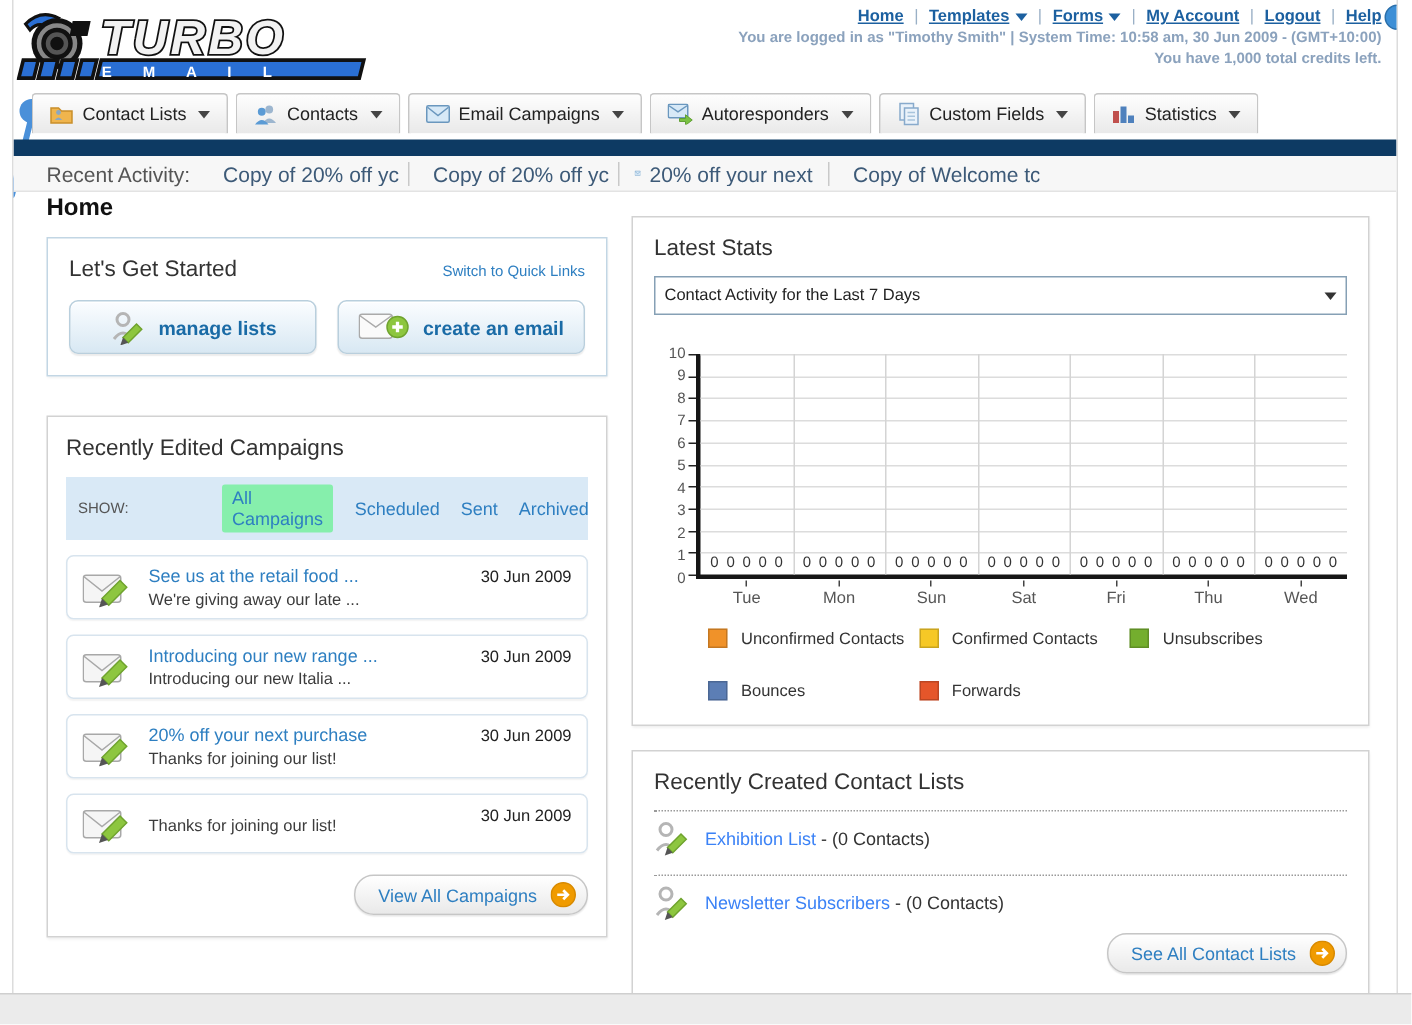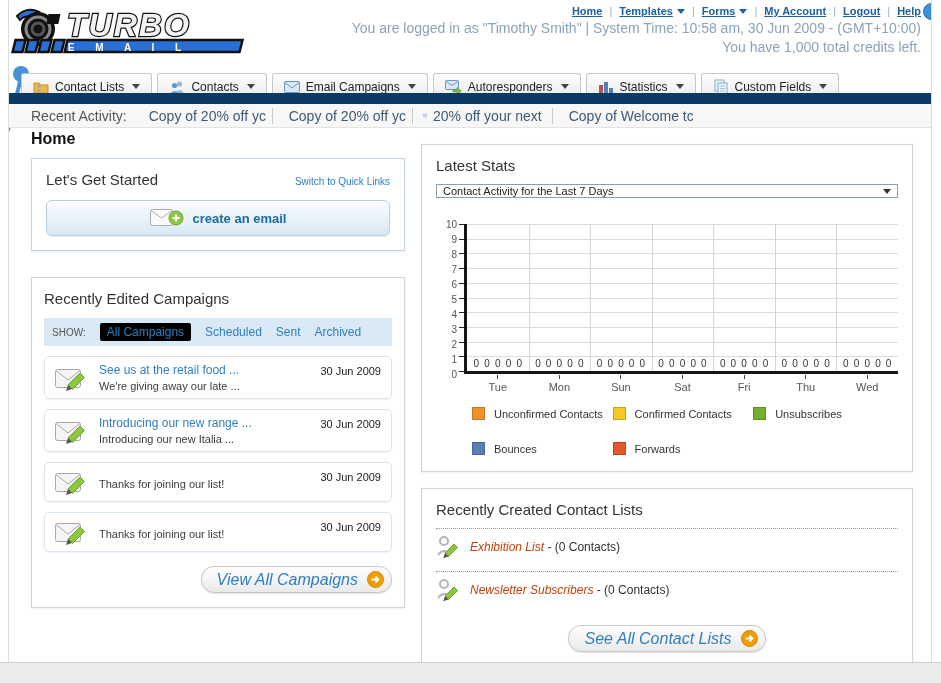--- a/index.html
+++ b/index.html
@@ -9,28 +9,28 @@
   #frame { position:absolute; left:8px; top:0; width:924px; height:662px; background:#fff; border-left:1px solid #dcdcdc; border-right:1px solid #dcdcdc; overflow:hidden; }
 
   
   #header { position:absolute; left:0; top:0; width:100%; height:64px; }
   #logo { position:absolute; left:2px; top:2px; cursor:pointer; }
   #header-right { position:absolute; right:10px; top:5px; text-align:right; }
   .nav-links { font-size:11px; display:flex; gap:7px; justify-content:flex-end; align-items:center; color:#9ab0c6; }
   .nav-links a { color:#1c60a0; text-decoration:underline; font-weight:bold; cursor:pointer; display:inline-flex; align-items:center; gap:4px; }
   .sep { color:#9ab0c6; font-weight:normal; }
   .caret-blue { width:0; height:0; border-left:4px solid transparent; border-right:4px solid transparent; border-top:5px solid #1c60a0; display:inline-block; }
-  .login-line, .credits-line { font-size:14px; color:#8ba2bd; margin-top:3px; }
+  .login-line, .credits-line { font-size:10px; color:#8ba2bd; margin-top:3px;font-weight:bold; }
   #help-bubble { position:absolute; right:-9px; top:3px; width:17px; height:17px; border-radius:50%; background:#3d8fd6; border:1px solid #2a6faa; }
 
   
   #pin { position:absolute; left:-4px; top:56px; }
 
   
-  #tabbar { position:absolute; left:0; top:72px; width:100%; height:28px; display:flex; gap:5px; padding-left:12px; align-items:center; }
+  #tabbar { position:absolute; left:0; top:62px; width:100%; height:28px; display:flex; gap:5px; padding-left:12px; align-items:flex-start; }
   .tab { height:27px; display:flex; align-items:center; gap:6px; padding:0 11px; background:linear-gradient(#fefefe,#e9e9e9); border:1px solid #c6c6c6; border-bottom:none; border-radius:3px 3px 0 0; font-size:12px; color:#222; cursor:pointer; }
   .caret-dark { width:0; height:0; border-left:4px solid transparent; border-right:4px solid transparent; border-top:5px solid #444; display:inline-block; margin-left:2px; }
   #navybar { position:absolute; left:0; top:93px; width:100%; height:11px; background:#0d3a63; }
 
   
   #activitybar { position:absolute; left:0; top:104px; width:100%; height:24px; background:#f7f7f7; border-bottom:1px solid #e3e3e3; display:flex; align-items:center; padding-left:22px; font-size:14px; }
   #activity-label { color:#555; margin-right:16px; }
   .activity-item { display:flex; align-items:center; gap:6px; color:#3d5a78; padding-right:10px; margin-right:10px; border-right:1px solid #c9c9c9; max-width:130px; white-space:nowrap; overflow:hidden; cursor:pointer; }
   .activity-item:last-child { border-right:none; }
 
@@ -45,33 +45,33 @@
   .panel-head { display:flex; justify-content:space-between; align-items:baseline; }
   .panel-title { font-size:15px; color:#333; }
   .small-link { font-size:10px; color:#2e7fc1; text-decoration:none; cursor:pointer; }
   #getstarted-buttons { display:flex; gap:14px; margin-top:12px; }
   .big-btn { flex:1; height:36px; border:1px solid #b9cfdd; border-radius:6px; background:linear-gradient(#fbfdff,#d8e8f3); box-shadow:inset 0 1px 0 #fff, 0 1px 1px rgba(0,0,0,0.08); display:flex; align-items:center; justify-content:center; gap:9px; font-size:13px; font-weight:bold; color:#1a6ba6; cursor:pointer; }
 
   #panel-campaigns { margin-top:26px; padding:12px 12px 14px; }
   #showbar { margin-top:10px; background:#d9e9f6; padding:5px 8px; display:flex; align-items:center; gap:14px; }
   #show-label { font-size:10px; color:#555; }
   .filter-link { font-size:12px; color:#2e7fc1; text-decoration:none; cursor:pointer; }
-  .filter-link.active { background:#000000; padding:2px 7px; border-radius:2px; }
+  .filter-link.active { background:#86efac; padding:2px 7px; border-radius:2px;margin-left:48px; }
   .campaign-row { margin-top:10px; border:1px solid #d8e4ee; border-radius:5px; box-shadow:0 1px 1px rgba(0,0,0,0.05); padding:6px 10px; display:flex; align-items:center; gap:10px; cursor:pointer; }
   .campaign-info { flex:1; min-width:0; }
   .campaign-title { font-size:12px; color:#2e7fc1; text-decoration:none; display:block; cursor:pointer; }
   .campaign-sub { font-size:11px; color:#3c3c3c; margin-top:3px; }
   .campaign-date { font-size:11px; color:#222; align-self:flex-start; margin-top:2px; }
   .btn-row { display:flex; justify-content:flex-end; margin-top:14px; }
-  .pill-btn { height:27px; border:1px solid #c6c6c6; border-radius:13px; background:linear-gradient(#ffffff,#e9e9e9); box-shadow:0 1px 1px rgba(0,0,0,0.1); display:inline-flex; align-items:center; gap:9px; padding:0 7px 0 15px; font-size:16px; color:#2e7fc1; cursor:pointer;font-style:italic; }
+  .pill-btn { height:27px; border:1px solid #c6c6c6; border-radius:13px; background:linear-gradient(#ffffff,#e9e9e9); box-shadow:0 1px 1px rgba(0,0,0,0.1); display:inline-flex; align-items:center; gap:9px; padding:0 7px 0 15px; font-size:12px; color:#2e7fc1; cursor:pointer; }
 
   
   #right-col { position:absolute; left:412px; top:144px; width:492px; }
   #panel-stats { padding:12px 14px 14px; }
-  .select-box { margin-top:9px; height:14px; border:1px solid #86a0b5; background:#fff; display:flex; align-items:center; justify-content:space-between; padding:0 6px; font-size:11px; color:#222; cursor:pointer; }
+  .select-box { margin-top:9px; height:26px; border:1px solid #86a0b5; background:#fff; display:flex; align-items:center; justify-content:space-between; padding:0 6px; font-size:11px; color:#222; cursor:pointer; }
   .caret-sel { width:0; height:0; border-left:4px solid transparent; border-right:4px solid transparent; border-top:5px solid #333; }
 
   #chart { position:relative; margin-top:26px; padding-left:28px; }
   #chart-y { position:absolute; left:0; top:0; width:24px; height:150px; }
   .ytick { position:absolute; right:3px; transform:translateY(-50%); font-size:10px; color:#555; }
   #chart-plot { position:relative; height:150px; border-left:3px solid #161616; border-bottom:3px solid #161616; background:#fff; }
   .hgrid { position:absolute; left:0; right:0; height:1px; background:#dcdcdc; }
   .vgrid { position:absolute; top:0; bottom:0; width:1px; background:#d4d4d4; }
   .ymark { position:absolute; left:-8px; width:5px; height:1px; background:#222; }
   #chart-groups { position:absolute; left:0; top:0; right:0; bottom:0; display:flex; }
@@ -81,21 +81,21 @@
   .day { flex:1; text-align:center; font-size:11px; color:#555; }
   .day::before { content:""; display:block; width:1px; height:4px; background:#444; margin:0 auto 2px; }
   #chart-legend { margin:14px 0 2px 36px; display:flex; flex-wrap:wrap; row-gap:22px; }
   .legend-item { width:33%; display:flex; align-items:center; gap:9px; font-size:11px; color:#333; }
   .swatch { width:13px; height:13px; display:inline-block; border:1px solid rgba(0,0,0,0.18); }
 
   #panel-lists { margin-top:16px; padding:12px 14px 14px; }
   .dotted { border:none; border-top:1px dotted #9a9a9a; margin:9px 0 0; }
   .list-item { display:flex; align-items:center; gap:10px; padding:5px 0 2px; cursor:pointer; }
   .list-text { font-size:12px; color:#333; }
-  .list-link { color:#c2410c; text-decoration:none; cursor:pointer;font-style:italic; }
+  .list-link { color:#3b82f6; text-decoration:none; cursor:pointer; }
 </style>
 </head>
 <body>
 
 <div id="app">
   <div id="frame">
 
     <div id="header">
       <div id="logo">
         <svg width="250" height="56" viewBox="0 0 250 56">
@@ -180,35 +180,35 @@
       <div class="tab">
         <svg width="17" height="14" viewBox="0 0 17 14">
           <rect x="0.5" y="0.5" width="13" height="9" rx="1" fill="#d7e9f7" stroke="#6a97be"></rect>
           <path d="M1 1.5 L7 5.5 L13 1.5" fill="none" stroke="#6a97be"></path>
           <path d="M8 10 h4 v-2.5 l4.5 3.5 -4.5 3.5 V12 h-4 z" fill="#7ac143" stroke="#579a2a" stroke-width="0.6"></path>
         </svg>
         <span>Autoresponders</span>
         <span class="caret-dark"></span>
       </div>
       <div class="tab">
+        <svg width="16" height="16" viewBox="0 0 16 16">
+          <rect x="2" y="1" width="9" height="11" fill="#eaf2fa" stroke="#88aacc"></rect>
+          <rect x="5" y="4" width="9" height="11" fill="#eaf2fa" stroke="#88aacc"></rect>
+          <path d="M7 7 h5 M7 9.5 h5 M7 12 h5" stroke="#a8c4dc" stroke-width="1"></path>
+        </svg>
+        <span>Custom Fields</span>
+        <span class="caret-dark"></span>
+      </div>
+      <div class="tab">
         <svg width="16" height="14" viewBox="0 0 16 14">
           <rect x="1" y="5" width="4" height="8" fill="#c0504d"></rect>
           <rect x="6" y="2" width="4" height="11" fill="#4f81bd"></rect>
           <rect x="11" y="8" width="4" height="5" fill="#4f81bd"></rect>
         </svg>
         <span>Statistics</span>
-        <span class="caret-dark"></span>
-      </div>
-      <div class="tab">
-        <svg width="16" height="16" viewBox="0 0 16 16">
-          <rect x="2" y="1" width="9" height="11" fill="#eaf2fa" stroke="#88aacc"></rect>
-          <rect x="5" y="4" width="9" height="11" fill="#eaf2fa" stroke="#88aacc"></rect>
-          <path d="M7 7 h5 M7 9.5 h5 M7 12 h5" stroke="#a8c4dc" stroke-width="1"></path>
-        </svg>
-        <span>Custom Fields</span>
         <span class="caret-dark"></span>
       </div>
     </div>
     <div id="navybar"></div>
 
     <div id="activitybar">
       <span id="activity-label">Recent Activity:</span>
       <span class="activity-item">
         <svg width="15" height="11" viewBox="0 0 15 11">
             <rect x="0.5" y="0.5" width="14" height="10" rx="1" fill="#d7e9f7" stroke="#5b8fbe"></rect>
@@ -242,20 +242,29 @@
     <h1 id="page-title">Home</h1>
 
     <div id="left-col">
 
       <div id="panel-getstarted" class="panel">
         <div class="panel-head">
           <span class="panel-title">Let's Get Started</span>
           <a class="small-link">Switch to Quick Links</a>
         </div>
         <div id="getstarted-buttons">
+          <div class="big-btn">
+            <svg width="24" height="24" viewBox="0 0 24 24">
+              <circle cx="9" cy="7" r="4" fill="none" stroke="#b5b5b5" stroke-width="2"></circle>
+              <path d="M3 20 q6 -8 12 0" fill="none" stroke="#b5b5b5" stroke-width="2"></path>
+              <path d="M9 19 L18 10 l3.5 3.5 L12.5 22.5 z" fill="#8dc63f" stroke="#6fa32e"></path>
+              <path d="M9 19 l-1.8 5.3 5.3 -1.8 z" fill="#555"></path>
+            </svg>
+            <span>manage lists</span>
+          </div>
           <div class="big-btn">
             <svg width="34" height="22" viewBox="0 0 34 22">
               <rect x="0.5" y="2.5" width="22" height="16" rx="2" fill="#fafafa" stroke="#aaa"></rect>
               <path d="M1 3.5 L11.5 11 L22 3.5" fill="none" stroke="#aaa"></path>
               <circle cx="26" cy="11" r="7" fill="#8dc63f" stroke="#6fa32e"></circle>
               <path d="M22.5 11 h7 M26 7.5 v7" stroke="#fff" stroke-width="2.2"></path>
             </svg>
             <span>create an email</span>
           </div>
         </div>
@@ -300,20 +309,21 @@
         </div>
 
         <div class="campaign-row">
           <svg width="34" height="26" viewBox="0 0 34 26">
             <rect x="0.5" y="4.5" width="25" height="18" rx="2" fill="#f5f5f5" stroke="#a8a8a8"></rect>
             <path d="M1 5.5 L13 15 L25 5.5" fill="none" stroke="#a8a8a8"></path>
             <path d="M13 20 L25 8 l4.5 4.5 L17.5 24.5 z" fill="#8dc63f" stroke="#6fa32e"></path>
             <path d="M13 20 l-2 6 6 -2 z" fill="#555"></path>
           </svg>
           <div class="campaign-info">
+            <a class="campaign-title">20% off your next purchase</a>
             <div class="campaign-sub">Thanks for joining our list!</div>
           </div>
           <span class="campaign-date">30 Jun 2009</span>
         </div>
 
         <div class="campaign-row">
           <svg width="34" height="26" viewBox="0 0 34 26">
             <rect x="0.5" y="4.5" width="25" height="18" rx="2" fill="#f5f5f5" stroke="#a8a8a8"></rect>
             <path d="M1 5.5 L13 15 L25 5.5" fill="none" stroke="#a8a8a8"></path>
             <path d="M13 20 L25 8 l4.5 4.5 L17.5 24.5 z" fill="#8dc63f" stroke="#6fa32e"></path>
@@ -489,21 +499,21 @@
         <hr class="dotted">
         <div class="list-item">
           <svg width="24" height="26" viewBox="0 0 24 26">
             <circle cx="8" cy="7" r="4" fill="none" stroke="#b5b5b5" stroke-width="2"></circle>
             <path d="M2 21 q6 -8 12 0" fill="none" stroke="#b5b5b5" stroke-width="2"></path>
             <path d="M9 19 L18 10 l3.5 3.5 L12.5 22.5 z" fill="#8dc63f" stroke="#6fa32e"></path>
             <path d="M9 19 l-1.8 5.3 5.3 -1.8 z" fill="#555"></path>
           </svg>
           <span class="list-text"><a class="list-link">Newsletter Subscribers</a><span> - (0 Contacts)</span></span>
         </div>
-        <div class="btn-row" style="margin-top:20px;justify-content:center;">
+        <div class="btn-row" style="margin-top:5px;">
           <div class="pill-btn">
             <span>See All Contact Lists</span>
             <svg width="17" height="17" viewBox="0 0 17 17">
               <circle cx="8.5" cy="8.5" r="8" fill="#f09b00" stroke="#d88a00"></circle>
               <path d="M4.5 8.5 H11 M8.5 5.5 L11.5 8.5 L8.5 11.5" fill="none" stroke="#fff" stroke-width="1.8"></path>
             </svg>
           </div>
         </div>
       </div>
     </div>

